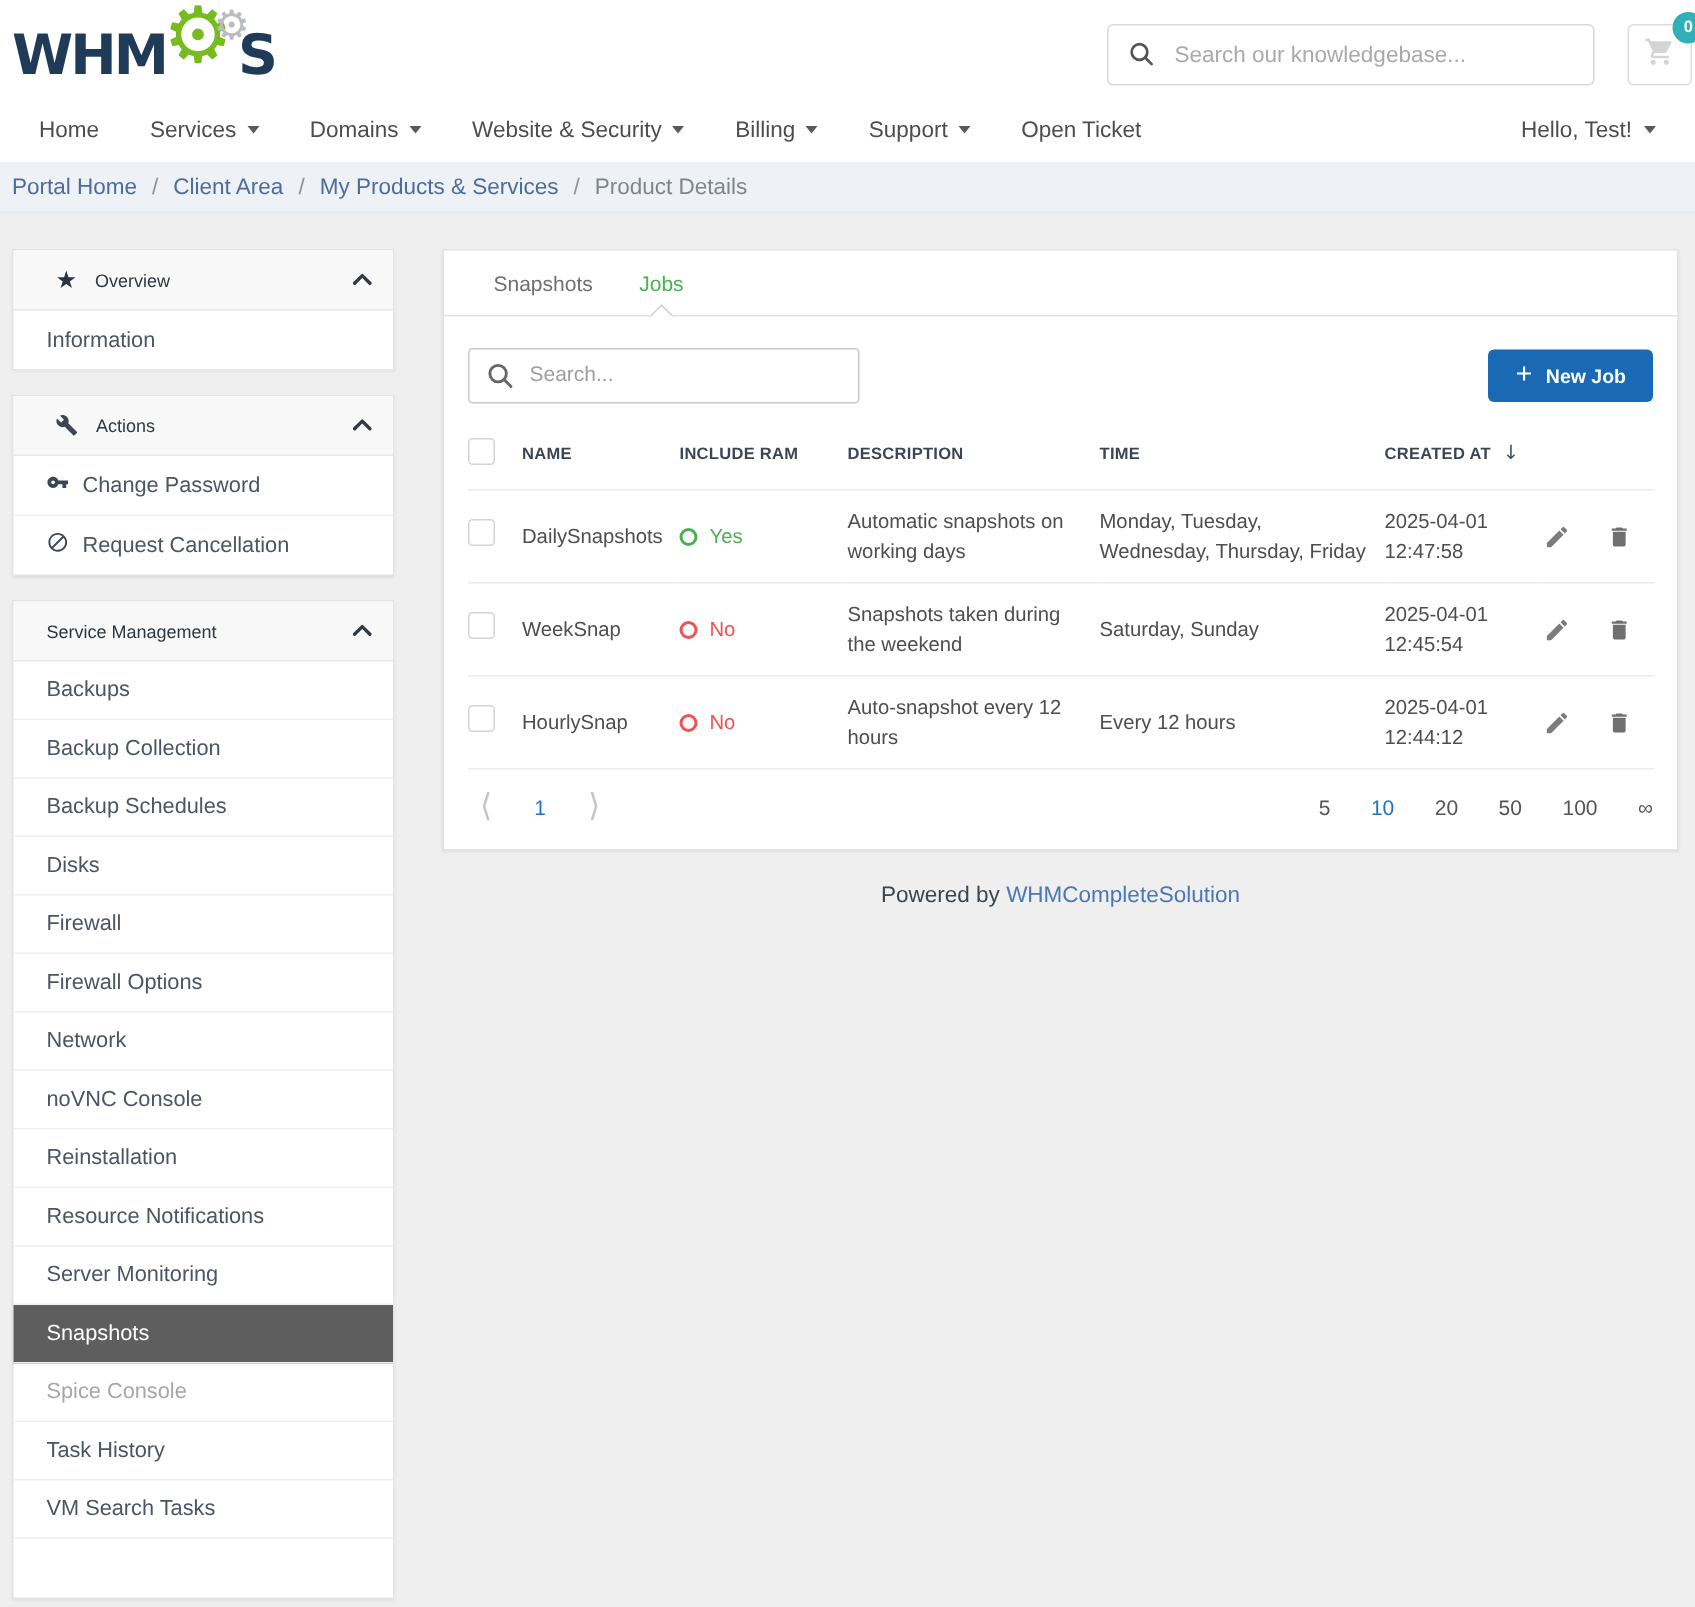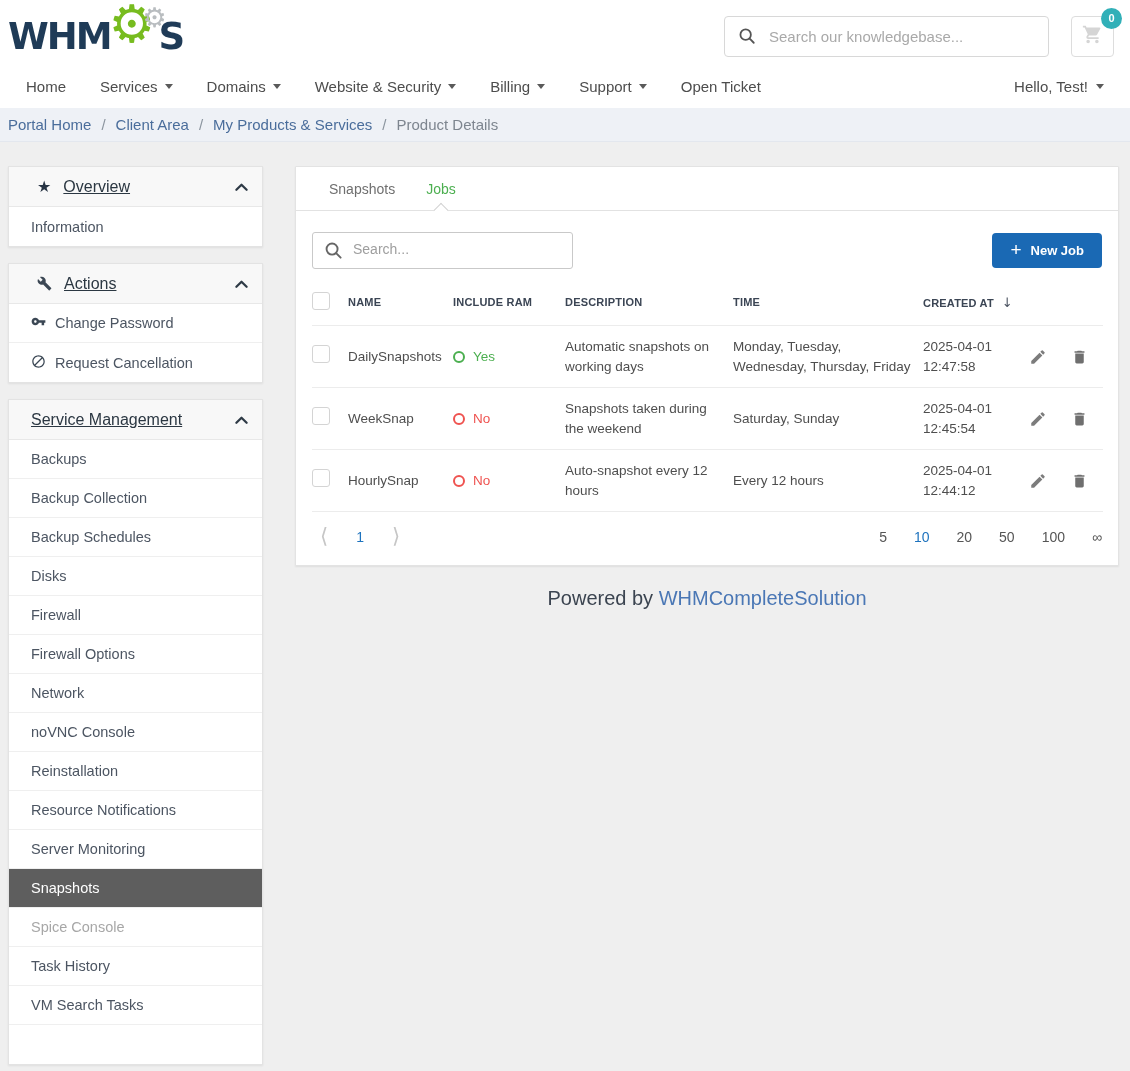--- a/index.html
+++ b/index.html
@@ -2,21 +2,21 @@
 <html><head>
 <meta charset="utf-8">
 <style>
   * { box-sizing: border-box; margin: 0; padding: 0; }
   html, body { background: #e9e9e9; }
   body { font-family: "Liberation Sans", sans-serif; color: #4a4a4a; }
   .page { width: 1130px; margin: 0 auto; background: #efefef; min-height: 1071px; }
 
   
   .site-header { background: #fff; }
-  .header-top { display: flex; justify-content: space-between; align-items: center; padding: 10px 16px 2px 8px; }
+  .header-top { display: flex; justify-content: space-between; align-items: center; padding: 10px 2px 2px 8px; }
   .logo { display: flex; align-items: center; cursor: pointer; }
   .logo-text { font-family: "DejaVu Sans", sans-serif; font-size: 37px; font-weight: 700; color: #1f3b57; letter-spacing: -2px; }
   .logo-gears { position: relative; width: 50px; height: 52px; margin: 0 -2px 0 0; }
   .gear-big { position: absolute; left: -2px; top: -16px; font-size: 52px; color: #77bc1f; font-family: "DejaVu Sans", sans-serif; }
   .gear-small { position: absolute; right: -6px; top: -8px; font-size: 27px; color: #b9bdc0; font-family: "DejaVu Sans", sans-serif; }
   .header-right { display: flex; align-items: center; gap: 22px; }
   .kb-search { position: relative; width: 325px; height: 41px; }
   .kb-search input { width: 100%; height: 100%; border: 1px solid #d8d8d8; border-radius: 4px; padding: 0 12px 0 44px; font-size: 15px; color: #444; font-family: "Liberation Sans", sans-serif; outline: none; }
   .kb-search input::placeholder { color: #a9a9a9; }
   .kb-search .search-glyph { position: absolute; left: 14px; top: 11px; }
@@ -39,21 +39,21 @@
   .content { display: flex; padding: 24px 11px 10px 8px; gap: 32px; }
   .sidebar { width: 255px; flex: 0 0 255px; }
   .main-col { flex: 1; min-width: 0; }
   .card { background: #fff; border: 1px solid #e3e3e3; box-shadow: 0 1px 2px rgba(0,0,0,0.07); border-radius: 1px; }
 
   
   .panel { margin-bottom: 16px; background: #fff; border: 1px solid #e3e3e3; box-shadow: 0 1px 2px rgba(0,0,0,0.07); }
   .panel-head { display: flex; align-items: center; background: #f8f8f8; border-bottom: 1px solid #e8e8e8; padding: 10px 14px 10px 22px; cursor: pointer; min-height: 40px; }
   .panel-icon { margin: 0 12px 0 6px; display: inline-flex; align-items: center; }
   .star-glyph { font-family: "DejaVu Sans", sans-serif; font-size: 16px; color: #273444; line-height: 1; }
-  .panel-title { font-size: 16px; color: #2b3742; flex: 1; text-decoration: underline; }
+  .panel-title { font-size: 12px; color: #2b3742; flex: 1; }
   .side-item { display: flex; align-items: center; gap: 9px; padding: 10px 14px 10px 22px; font-size: 14.5px; color: #4c5562; border-bottom: 1px solid #efefef; cursor: pointer; min-height: 39px; }
   .panel .side-item:last-child { border-bottom: none; }
   .side-item.active { background: #5e5e5e; color: #fff; }
   .side-item.muted { color: #a7a7a7; }
 
   
   .tabbar { display: flex; gap: 31px; padding: 0 16px 0 33px; border-bottom: 1px solid #e2e2e2; height: 44px; align-items: center; }
   .tab { position: relative; font-size: 14px; color: #6f6f6f; cursor: pointer; height: 100%; display: flex; align-items: center; }
   .tab.active { color: #4caf50; }
   .tab.active::after { content: ''; position: absolute; left: 50%; bottom: -6px; width: 10px; height: 10px; background: #fff; border-left: 1px solid #d2d2d2; border-top: 1px solid #d2d2d2; transform: translateX(-50%) rotate(45deg); }
@@ -91,21 +91,21 @@
   
   .pagination { display: flex; justify-content: space-between; align-items: center; padding: 14px 16px 18px 24px; }
   .pager-left { display: flex; align-items: center; gap: 28px; }
   .pager-chevron { font-size: 21px; color: #c6c6c6; cursor: pointer; line-height: 1; font-family: "DejaVu Sans", sans-serif; }
   .pager-page { font-size: 14px; color: #1e73be; cursor: pointer; }
   .page-sizes { display: flex; align-items: center; gap: 27px; }
   .page-size { font-size: 14px; color: #555; cursor: pointer; }
   .page-size.active { color: #1e73be; }
 
   
-  .footer-powered { text-align: center; margin-top: 21px; font-size: 20px; color: #3b4450; }
+  .footer-powered { text-align: center; margin-top: 21px; font-size: 15px; color: #3b4450; }
   .footer-powered a { color: #4a77b5; text-decoration: none; cursor: pointer; }
 </style>
 </head>
 <body>
 
 <div class="page">
 
   <header class="site-header">
     <div class="header-top">
       <div class="logo">

